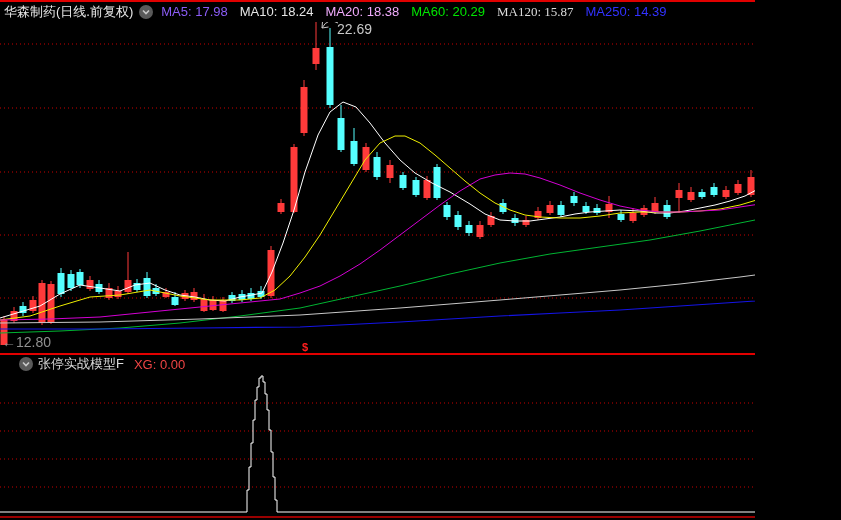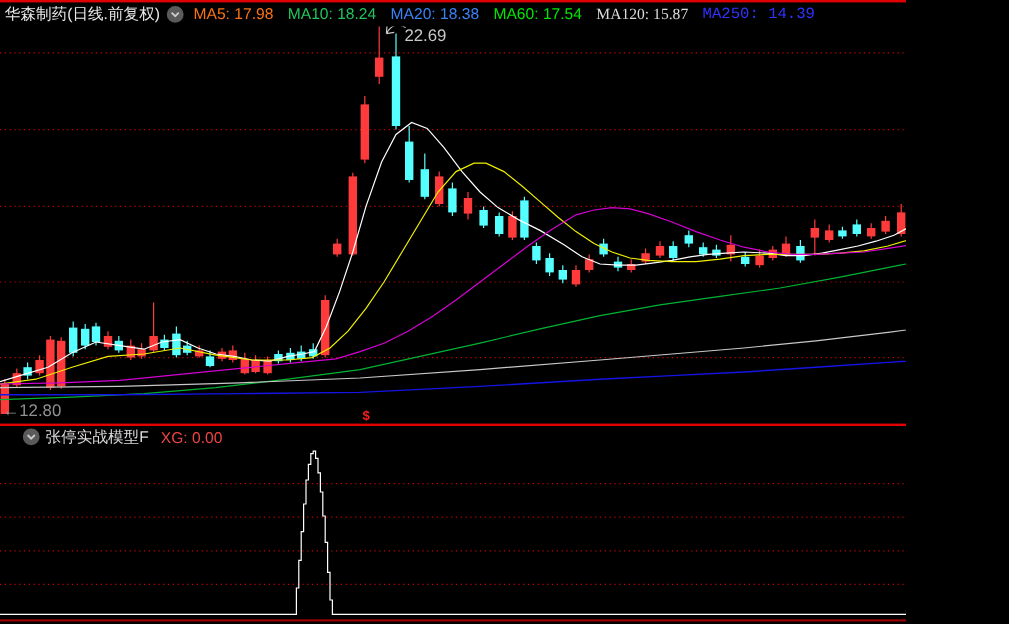--- a/index.html
+++ b/index.html
@@ -32,26 +32,26 @@
   <div class="topline"></div>
 
   <div class="header">
     <span class="title">华森制药(日线.前复权)</span>
     <span class="circle-icon">
       <svg width="10" height="10" viewBox="0 0 10 10">
           <polyline points="2,3.5 5,6.5 8,3.5" fill="none" stroke="#c8c8c8" stroke-width="1.6"></polyline>
         </svg>
     </span>
     <span class="ma-labels" id="ma-labels">
-        <span style="color: #f97316;">MA5: 17.98</span>
-        <span style="color: #22c55e;">MA10: 18.24</span>
-        <span style="color: #3b82f6; text-align: center;">MA20: 18.38</span>
-        <span style="color: rgb(0, 230, 0);">MA60: 17.54</span>
+        <span style="color: #8b5cf6;">MA5: 17.98</span>
+        <span style="color: #e5e5e5;">MA10: 18.24</span>
+        <span style="color: #f0abfc; text-align: center;">MA20: 18.38</span>
+        <span style="color: rgb(0, 230, 0);">MA60: 20.29</span>
         <span style="color: rgb(220, 220, 220); font-family: Liberation Serif, serif;">MA120: 15.87</span>
-        <span style="color: rgb(50, 50, 255); font-family: Liberation Mono, monospace;">MA250: 14.39</span>
+        <span style="color: rgb(50, 50, 255);">MA250: 14.39</span>
       </span>
   </div>
 
   <svg id="main-chart" class="chart" width="841" height="331" viewBox="0 22 841 331">
     <g id="grid-layer">
         <line x1="0" y1="44" x2="841" y2="44" stroke="#c80000" stroke-width="1" stroke-dasharray="1 3"></line>
         <line x1="0" y1="108" x2="841" y2="108" stroke="#c80000" stroke-width="1" stroke-dasharray="1 3"></line>
         <line x1="0" y1="172" x2="841" y2="172" stroke="#c80000" stroke-width="1" stroke-dasharray="1 3"></line>
         <line x1="0" y1="235" x2="841" y2="235" stroke="#c80000" stroke-width="1" stroke-dasharray="1 3"></line>
         <line x1="0" y1="298" x2="841" y2="298" stroke="#c80000" stroke-width="1" stroke-dasharray="1 3"></line>

